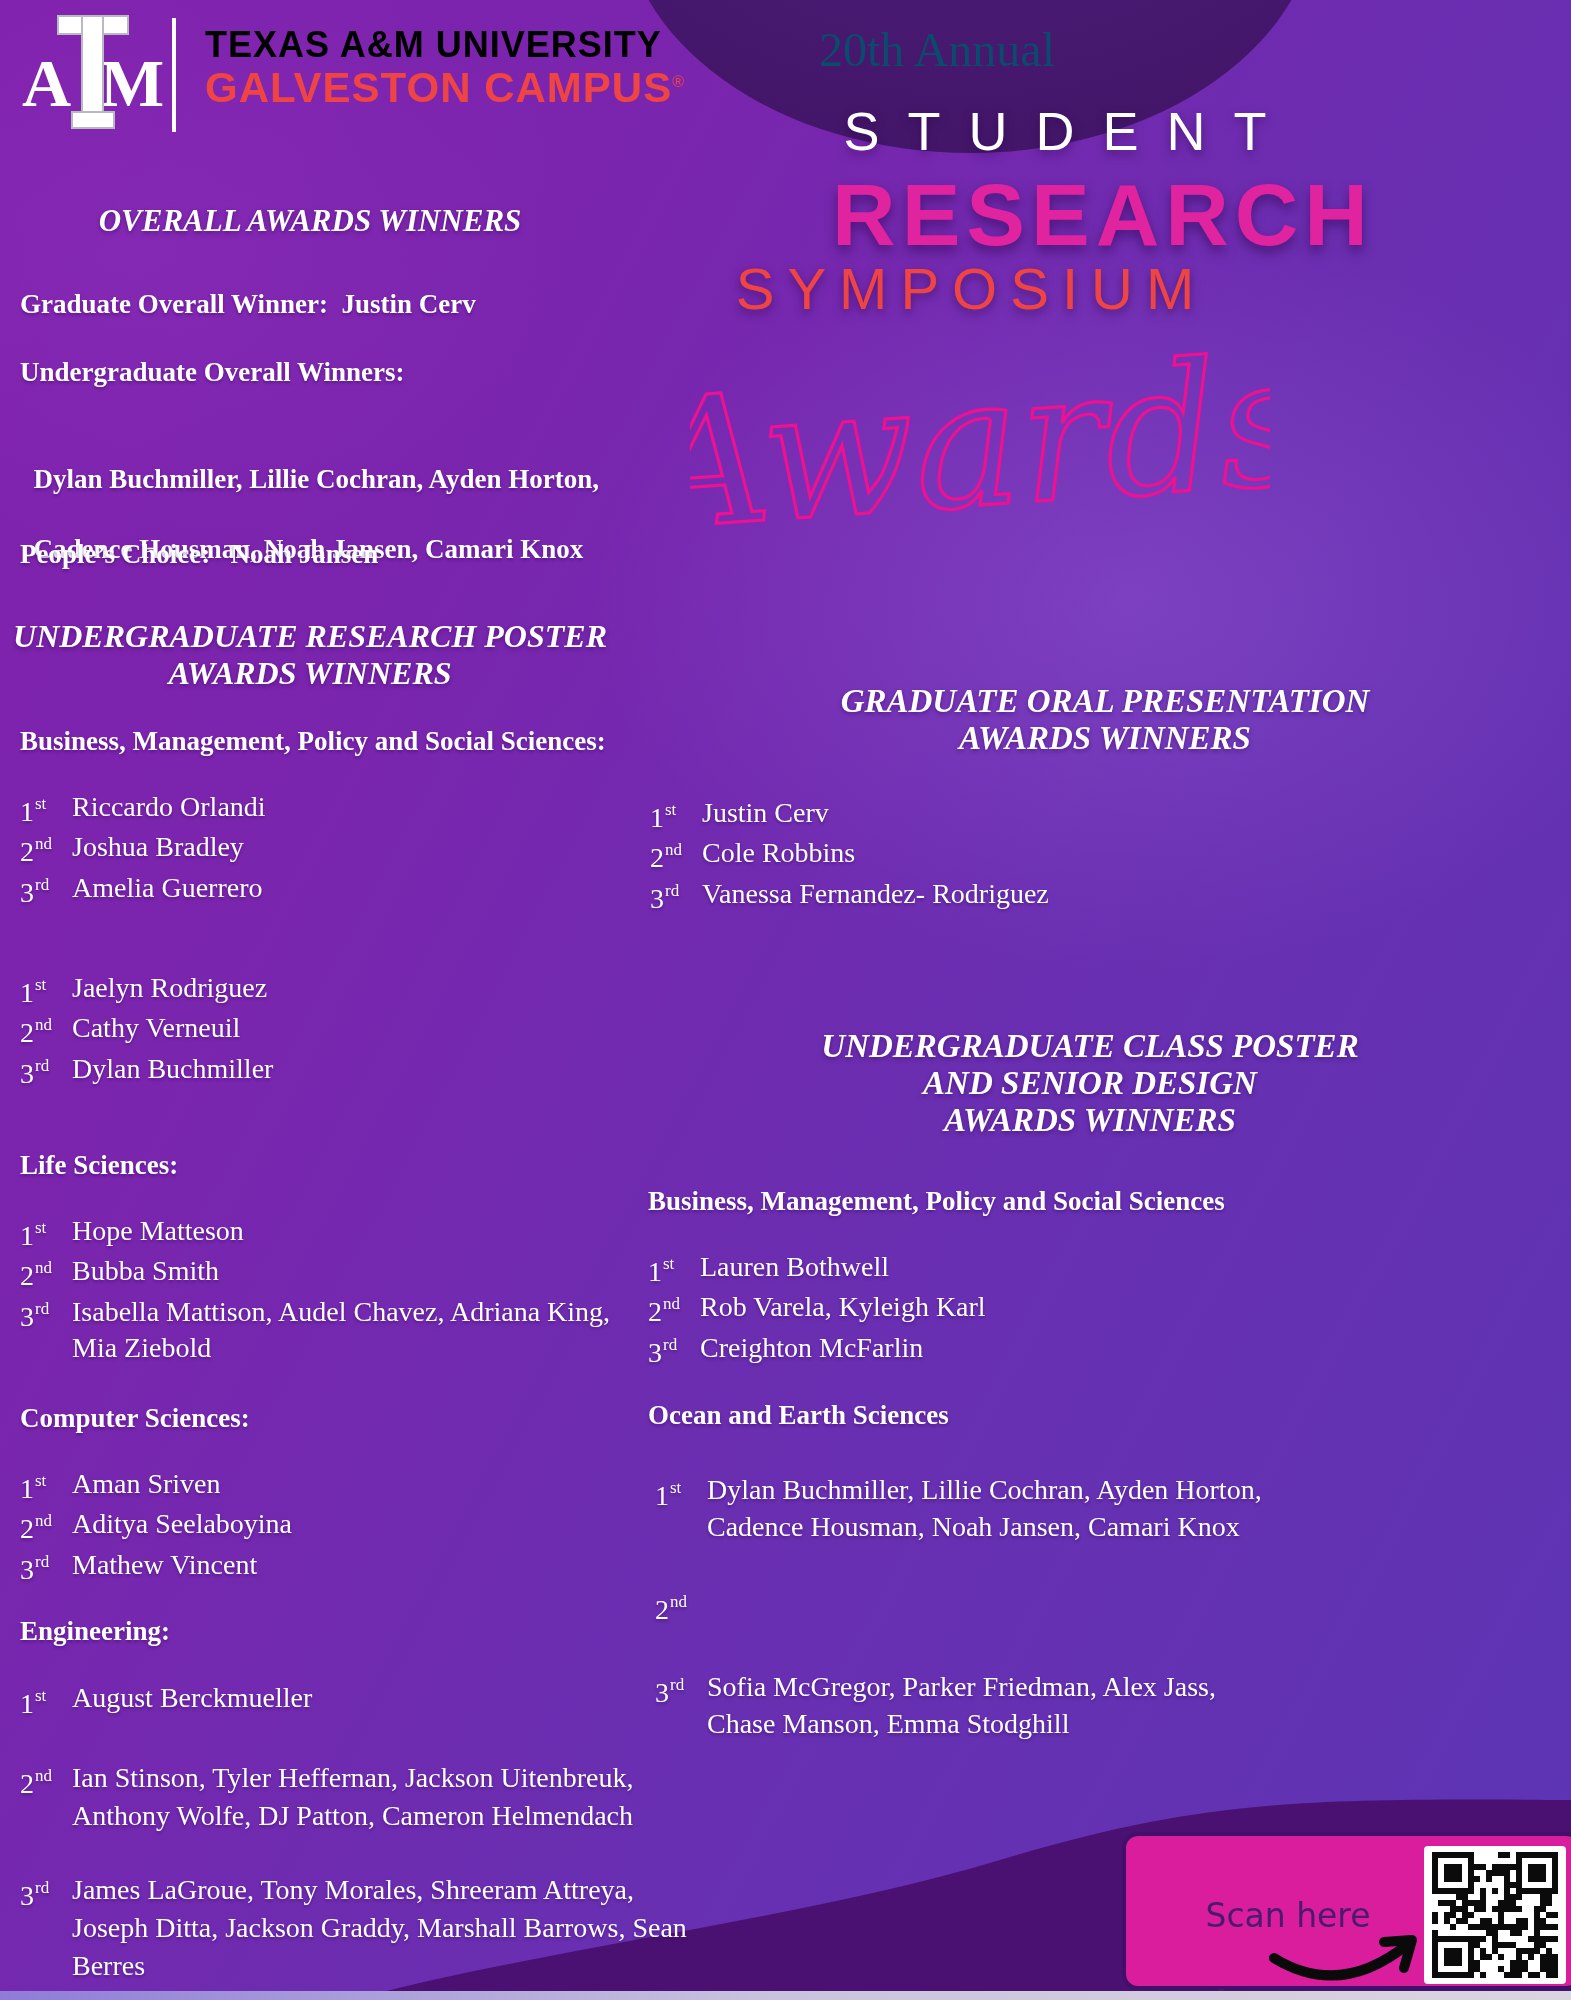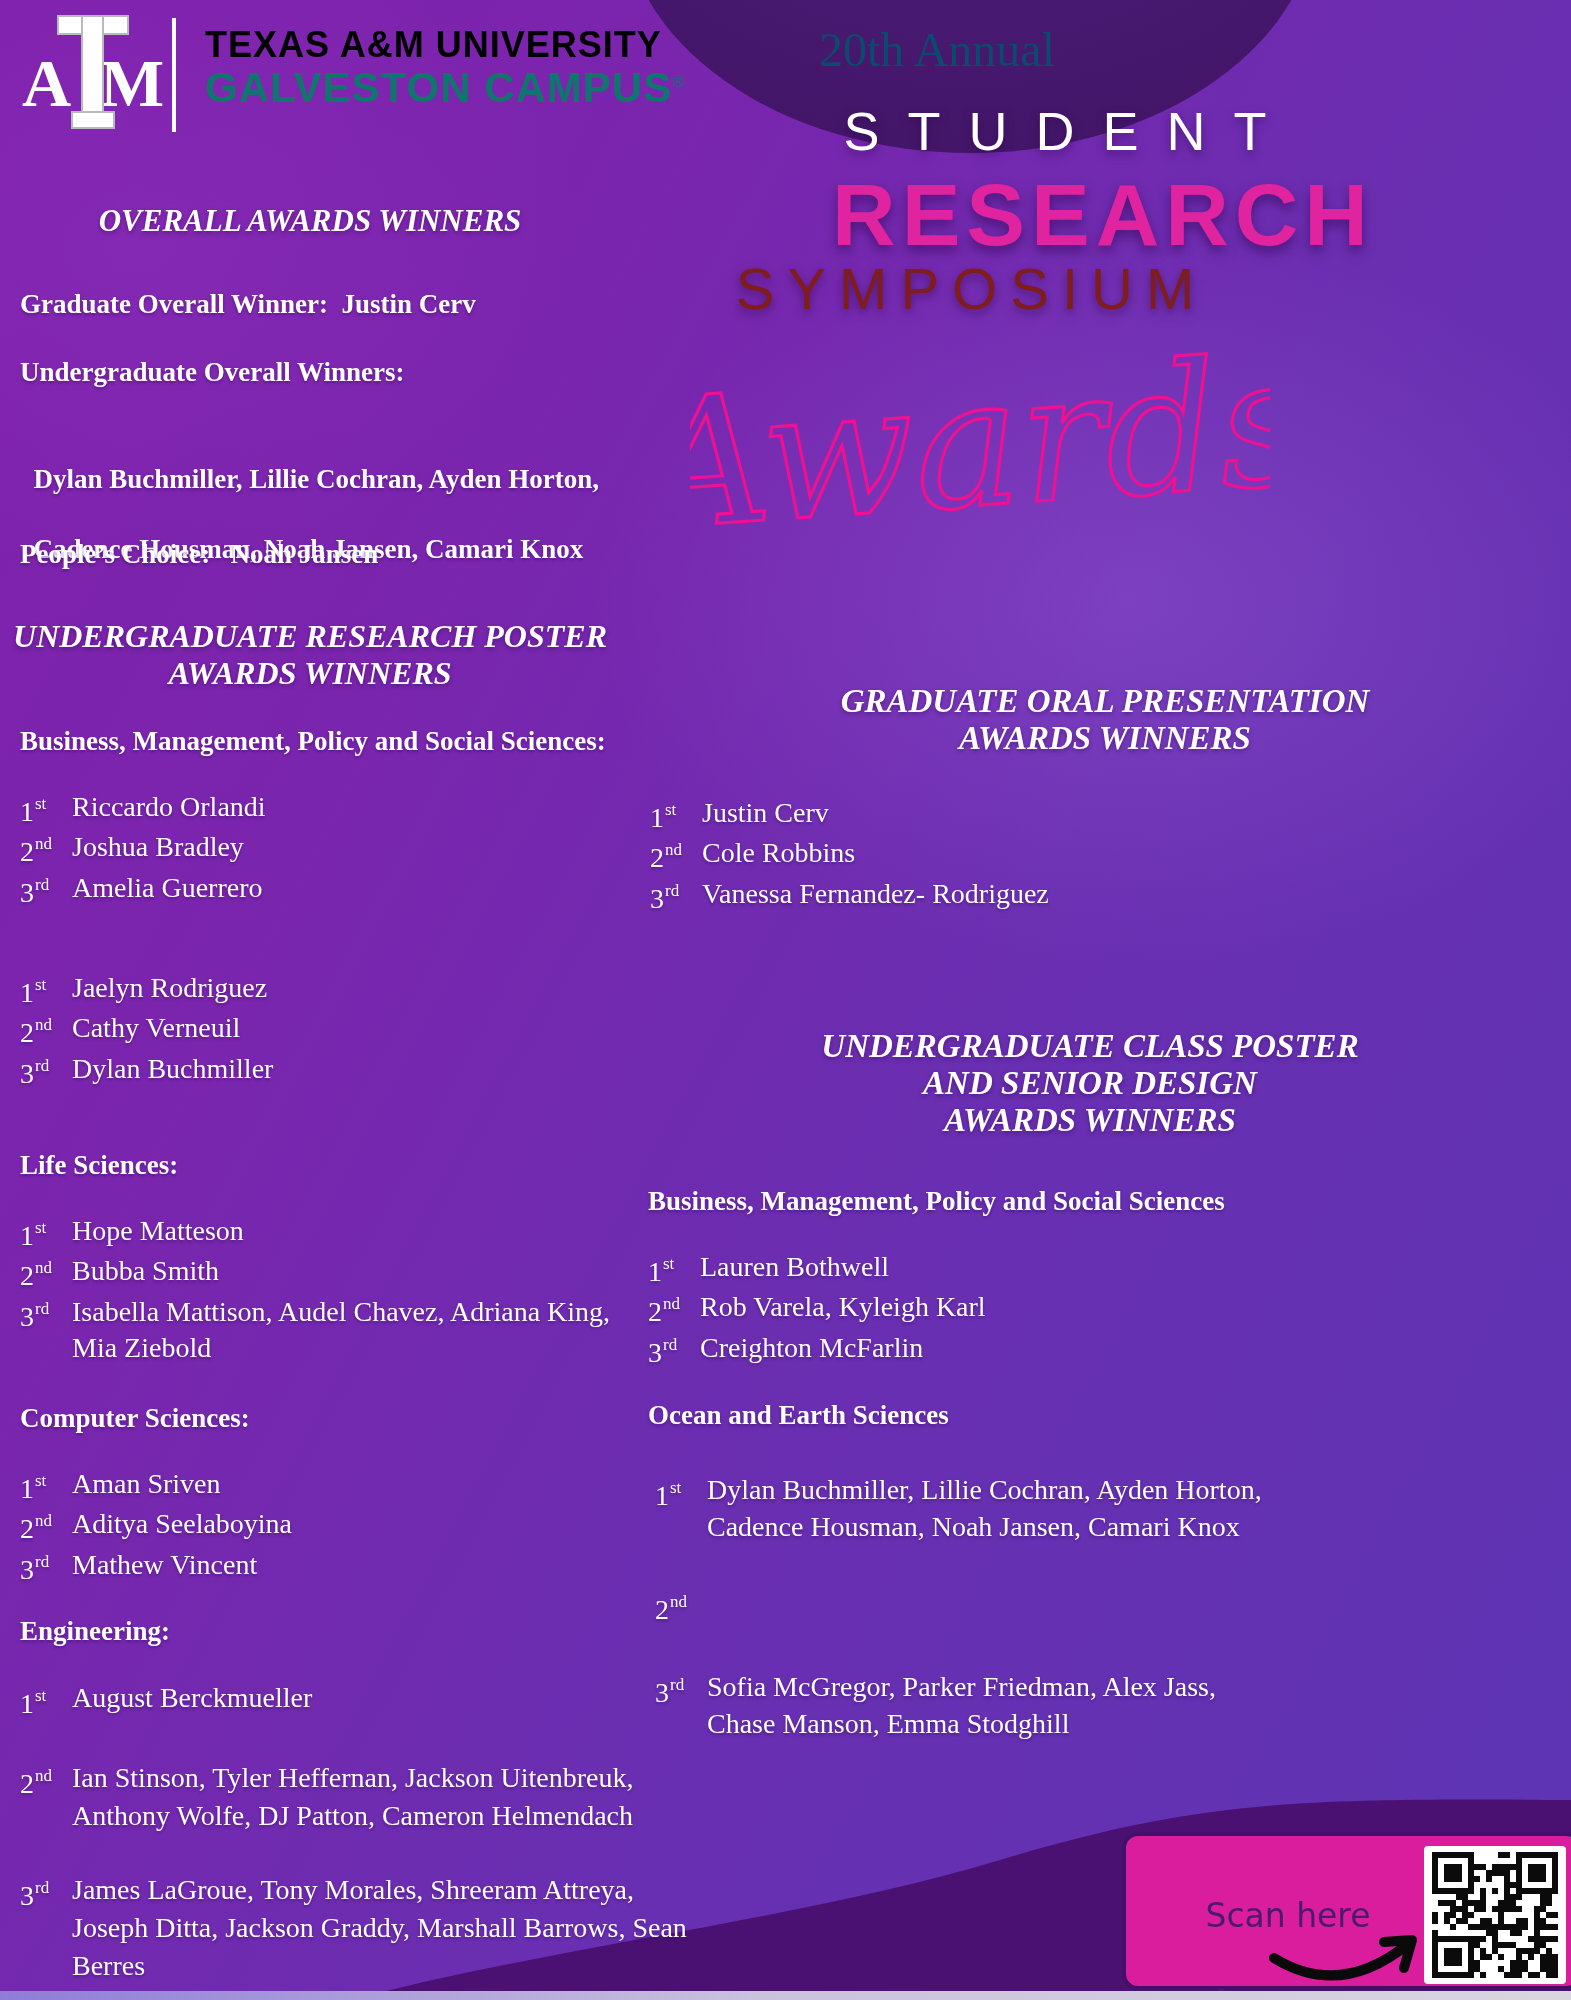--- a/index.html
+++ b/index.html
@@ -18,26 +18,26 @@
   .rows{margin-top:32px;}
   .row{font-size:28px;line-height:34px;display:flex;align-items:flex-start;}
   .row .place{width:52px;flex:0 0 52px;}
   .row .place sup{font-size:17px;position:relative;top:-2px;left:1px;text-align:center;}
   .row .names{white-space:pre-wrap;line-height:36px;}
   .gap-rows .row{margin-bottom:36px;line-height:38px;}
   .gap-rows .row .names{line-height:38px;}
   .gap-rows2 .row{margin-bottom:40px;line-height:37px;}
   .gap-rows2 .row .names{line-height:37px;}
   .brand-line1{font-family:Liberation Sans, sans-serif;font-weight:bold;font-size:36px;letter-spacing:1px;color:#000000;}
-  .brand-line2{font-family:"Liberation Sans","DejaVu Sans",sans-serif;font-weight:bold;font-size:42px;letter-spacing:1px;color:#0f766e;}
+  .brand-line2{font-family:"Liberation Sans","DejaVu Sans",sans-serif;font-weight:bold;font-size:42px;letter-spacing:1px;color:#ef4444;}
   .brand-line2 sup{font-size:16px;font-weight:normal;}
   .t-annual{font-size:48px;color:#0c4a6e;}
   .t-student{font-family:"Liberation Sans","DejaVu Sans",sans-serif;font-size:54px;letter-spacing:28px;color:#fff;text-shadow:0 4px 10px rgba(40,0,70,.5);}
   .t-research{font-family:"Liberation Sans","DejaVu Sans",sans-serif;font-weight:bold;font-size:88px;letter-spacing:6px;color:#e0239e;text-shadow:0 6px 12px rgba(40,0,70,.5);}
-  .t-symposium{font-family:"Liberation Sans","DejaVu Sans",sans-serif;font-size:58px;letter-spacing:13px;color:#7f1d1d;text-shadow:0 4px 10px rgba(40,0,70,.5);}
+  .t-symposium{font-family:"Liberation Sans","DejaVu Sans",sans-serif;font-size:58px;letter-spacing:13px;color:#ef4444;text-shadow:0 4px 10px rgba(40,0,70,.5);}
   .center{text-align:center;}
   .scanbox{position:absolute;left:1122px;top:1832px;width:460px;height:158px;background:#d91d9d;
            border:4px solid #42106a;border-radius:16px;box-sizing:border-box;}
   .scantext{position:absolute;left:6px;top:14px;width:270px;text-align:center;
             font-family:"DejaVu Sans","Liberation Sans",sans-serif;
             font-size:33px;line-height:44px;color:#4b1a70;font-weight:500;white-space:pre-wrap;}
   .qrbox{position:absolute;right:12px;top:10px;width:142px;height:138px;background:#ffffff;border-radius:4px;
          display:flex;align-items:center;justify-content:center;}
   .strip{position:absolute;left:0;bottom:0;width:1571px;height:9px;
          background:linear-gradient(90deg,#8e7cd8 0%,#c9c2dd 48%,#dad6df 100%);z-index:6;}

